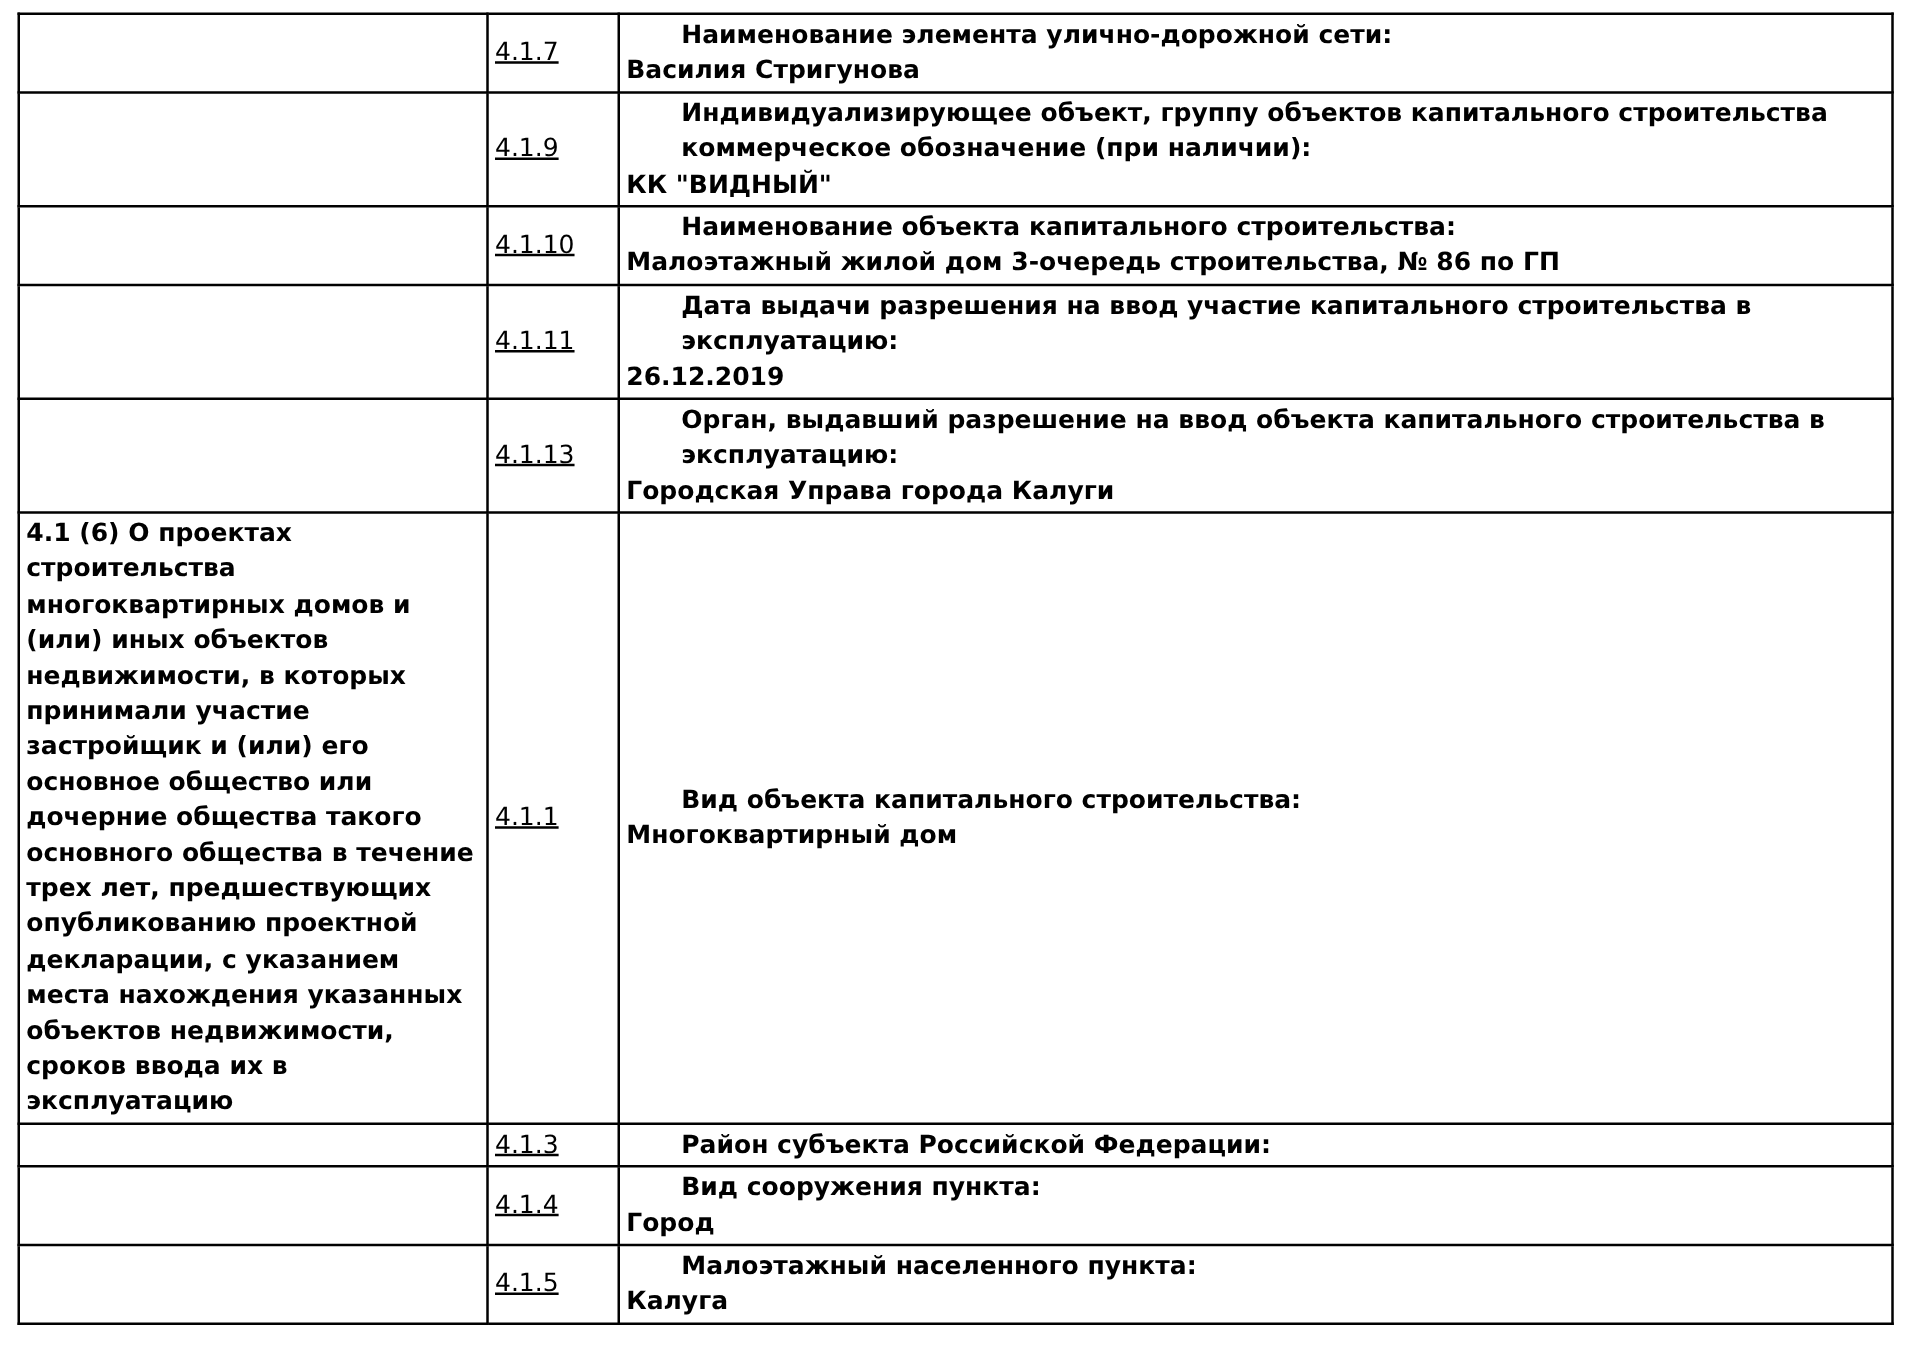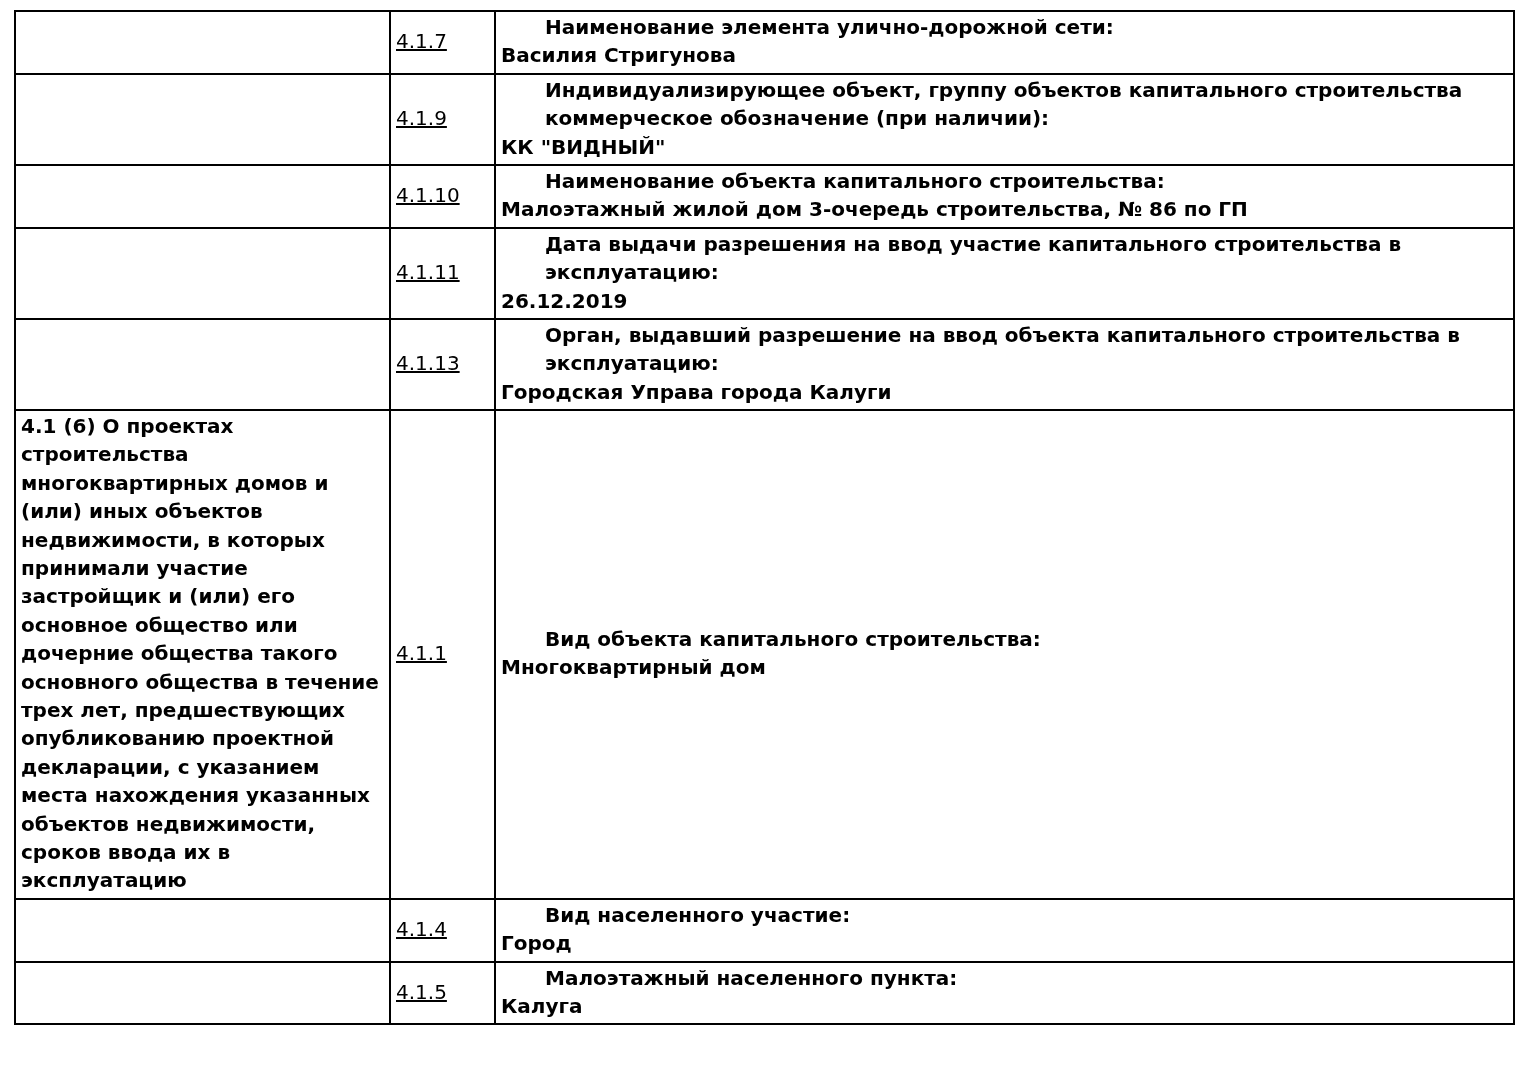--- a/index.html
+++ b/index.html
@@ -95,23 +95,31 @@
     <tr>
       <td class="col-section">4.1 (6) О проектах строительства многоквартирных домов и (или) иных объектов недвижимости, в которых принимали участие застройщик и (или) его основное общество или дочерние общества такого основного общества в течение трех лет, предшествующих опубликованию проектной декларации, с указанием места нахождения указанных объектов недвижимости, сроков ввода их в эксплуатацию</td>
       <td class="col-num">4.1.1</td>
       <td class="col-content">
         <div class="field-label">Вид объекта капитального строительства:</div>
         <div class="field-value">Многоквартирный дом</div>
       </td>
     </tr>
     <tr>
       <td class="col-section"></td>
+      <td class="col-num">4.1.3</td>
+      <td class="col-content">
+        <div class="field-label">Район субъекта Российской Федерации:</div>
+        <div class="field-value"></div>
+      </td>
+    </tr>
+    <tr>
+      <td class="col-section"></td>
       <td class="col-num">4.1.4</td>
       <td class="col-content">
-        <div class="field-label">Вид населенного участие:</div>
+        <div class="field-label">Вид сооружения пункта:</div>
         <div class="field-value">Город</div>
       </td>
     </tr>
     <tr>
       <td class="col-section"></td>
       <td class="col-num">4.1.5</td>
       <td class="col-content">
         <div class="field-label">Малоэтажный населенного пункта:</div>
         <div class="field-value">Калуга</div>
       </td>

